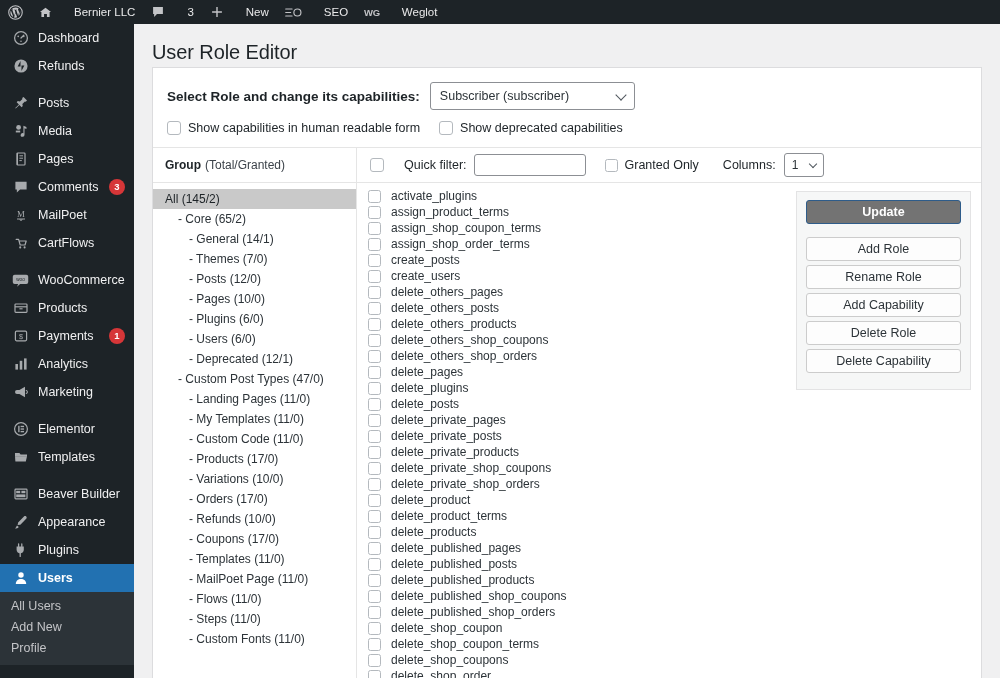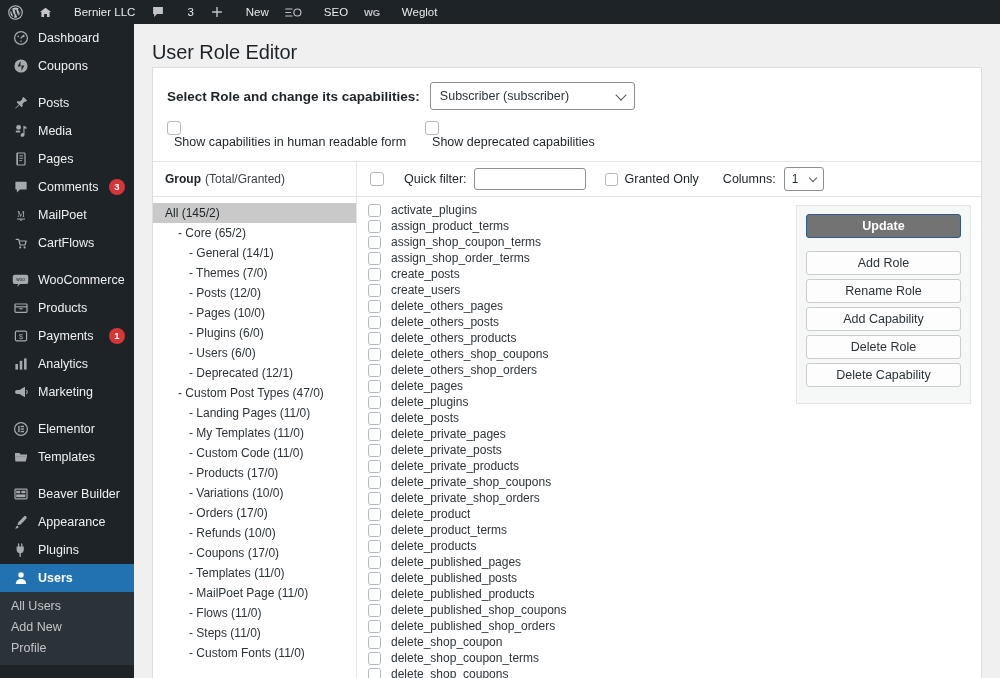--- a/index.html
+++ b/index.html
@@ -133,21 +133,21 @@
     border-bottom: 1.6px solid #50575e;
     transform: rotate(45deg);
   }
 
   
   .opt-row {
     display: flex; align-items: center;
     padding: 11px 0 12px 14px;
     border-bottom: 1px solid #e5e5e5;
   }
-  .opt-row .cb-wrap { display: flex; align-items: flex-start; margin-right: 19px; flex-direction: column; }
+  .opt-row .cb-wrap { display: flex; align-items: flex-end; margin-right: 19px; }
   .opt-row .cb-wrap .opt-label { font-size: 12.5px; color: #1d2327; margin-left: 7px; }
 
   .cb {
     width: 14px; height: 14px; flex: none;
     border: 1px solid #b4b9be; border-radius: 3px;
     background: #fff;
   }
   .cb.sm { width: 13px; height: 13px; border-radius: 2.5px; }
 
   
@@ -317,21 +317,21 @@
     <span class="mi-label">Dashboard</span>
   </div>
 
   <div class="menu-item">
     <span class="mi-ico">
       <svg width="16" height="16" viewBox="0 0 20 20">
           <circle cx="10" cy="10" r="8.2" fill="currentColor"></circle>
           <path d="M9.4 3.6v7.1H5.8zM10.6 16.4V9.3h3.6z" fill="#1d2327"></path>
         </svg>
     </span>
-    <span class="mi-label">Coupons</span>
+    <span class="mi-label">Refunds</span>
   </div>
 
   <div class="menu-sep"></div>
 
   <div class="menu-item">
     <span class="mi-ico">
       <svg width="16" height="16" viewBox="0 0 20 20">
           <path d="M13.2 2.5l4.3 4.3-1.6 1.6-1-.4-3.2 3.2.5 2.6-1.4 1.4L8 12.4l-4.6 4.6-.6-.6 4.6-4.6-2.8-2.8L6 7.6l2.6.5 3.2-3.2-.4-1z" fill="currentColor"></path>
         </svg>
     </span>

